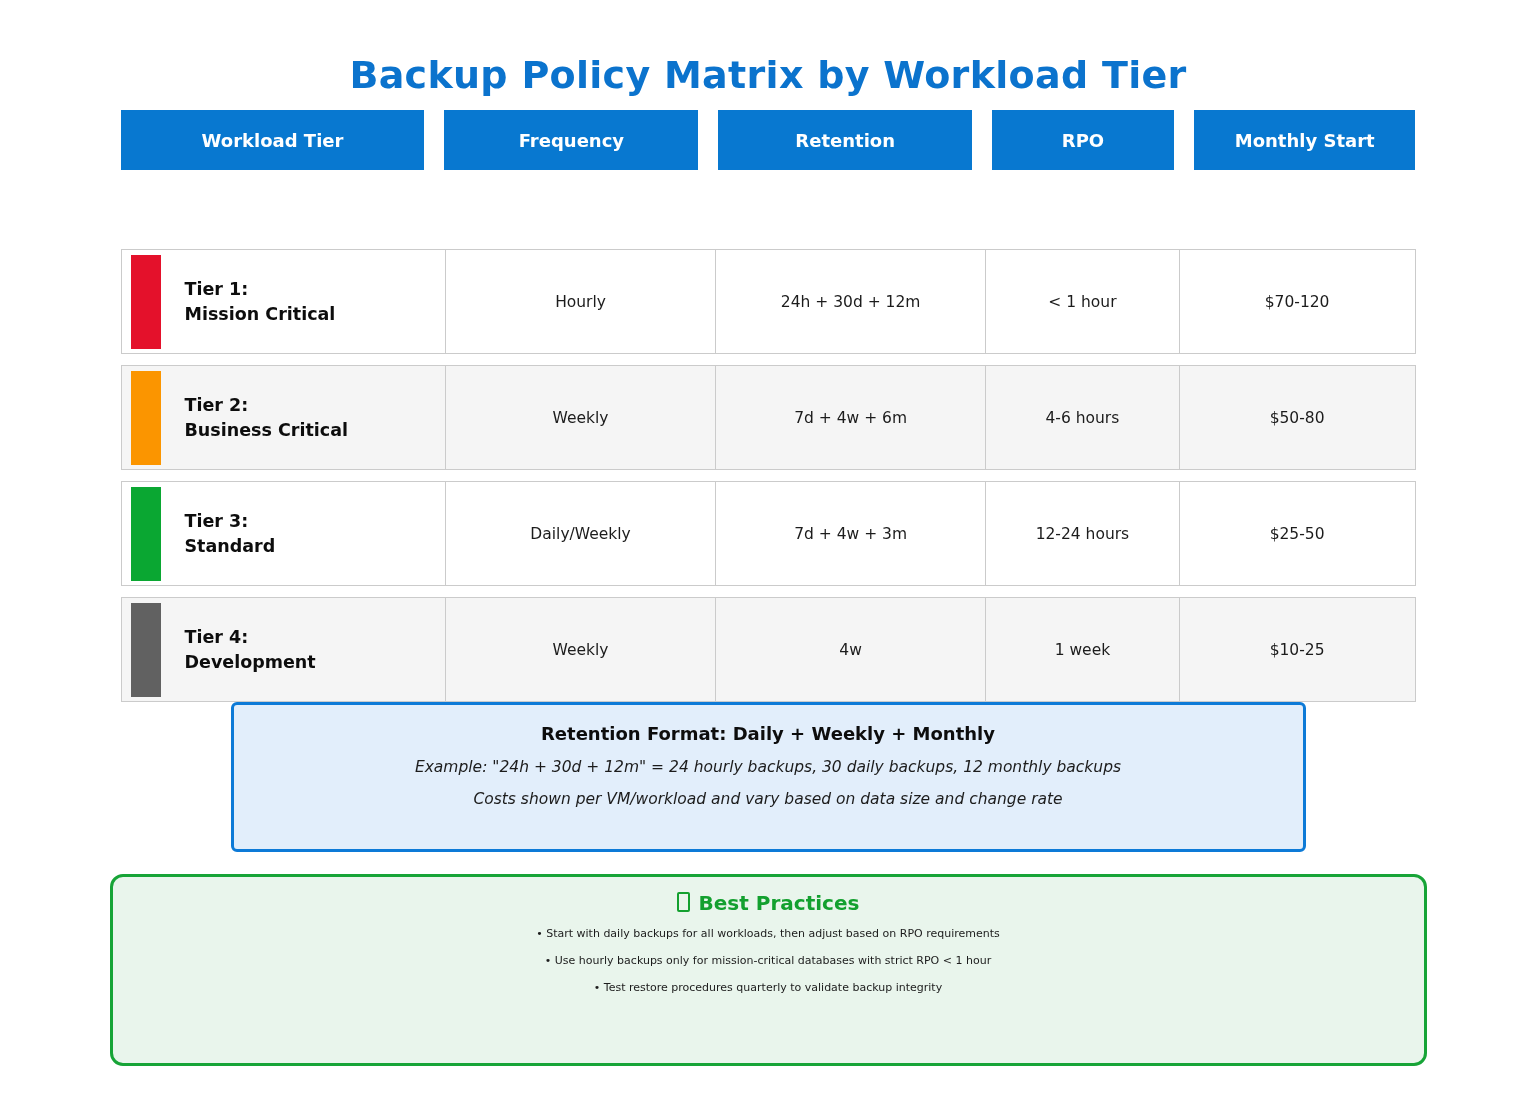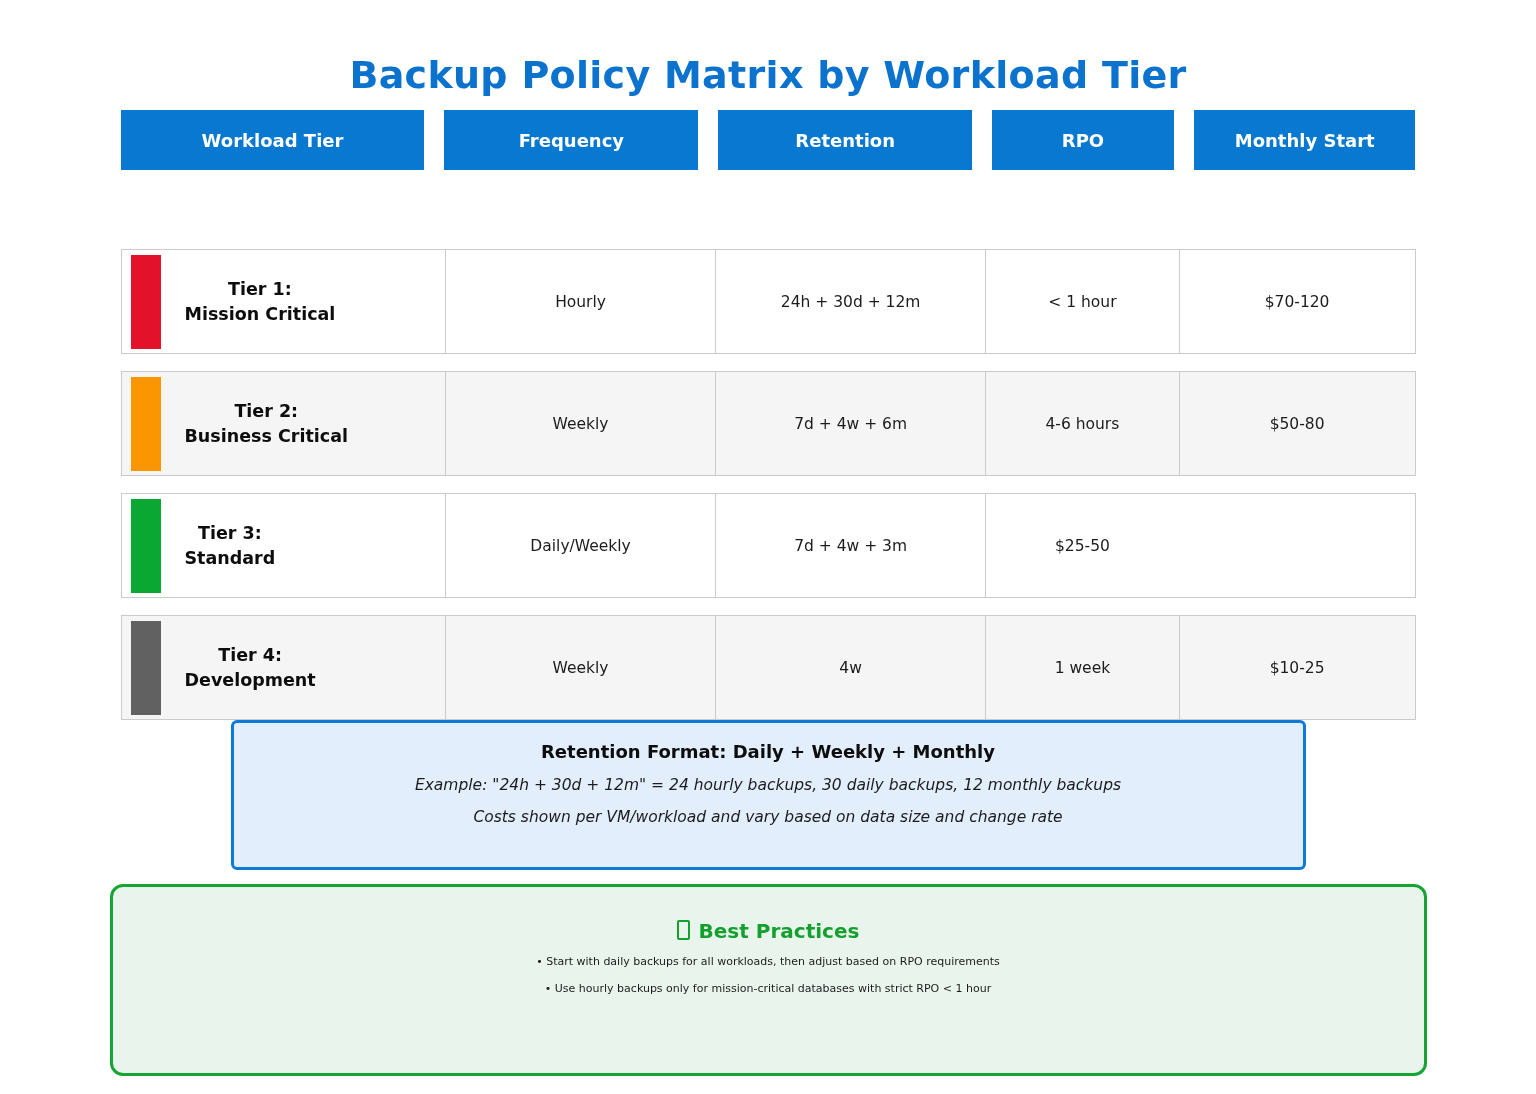--- a/index.html
+++ b/index.html
@@ -40,21 +40,21 @@
   }
   
   .rows { width: 1295px; margin: 79px auto 0; }
   .row {
     height: 105px;
     border: 1.5px solid #cbcbcb;
     display: grid;
     grid-template-columns: 321fr 268fr 268fr 192fr 234fr;
     background: #ffffff;
   }
-  .row + .row { margin-top: 17px; }
+  .row + .row { margin-top: 11px; }
   .row:nth-child(even) { background: #f5f5f5; }
   .cell {
     border-left: 1.5px solid #cbcbcb;
     display: flex;
     align-items: center;
     justify-content: center;
     font-size: 15.5px;
     color: #1c1c1c;
     white-space: nowrap;
   }
@@ -67,21 +67,21 @@
     width: 30px;
     height: 94px;
     margin-left: 9px;
   }
   .tier-label {
     margin-left: 24px;
     font-weight: bold;
     font-size: 17.5px;
     color: #0d0d0d;
     line-height: 1.38;
-    text-align: center;
+    text-align: left;
   }
   
   .note-box {
     width: 1075px;
     height: 150px;
     margin: 0 auto;
     background: #e2eefb;
     border: 3px solid #0d7ad7;
     border-radius: 6px;
     text-align: center;
@@ -97,26 +97,26 @@
     font-size: 15.5px;
     line-height: 22px;
     font-style: italic;
     color: #1c1c1c;
     margin-top: 10px;
   }
   
   .bp-box {
     width: 1317px;
     height: 192px;
-    margin: 14px auto 0;
+    margin: 22px auto 0;
     background: #e9f5ec;
     border: 3px solid #17a437;
     border-radius: 13px;
     text-align: center;
-    padding-top: 31px;
+    padding-top: 13px;
   }
   .bp-title {
     font-size: 20px;
     line-height: 26px;
     font-weight: bold;
     color: #13a02f;
   }
   .tofu-glyph {
     display: inline-block;
     width: 13px;
@@ -180,20 +180,21 @@
   <div class="row">
     <div class="cell tier-cell">
       <span class="tier-bar" style="background: rgb(10, 167, 50);"></span>
       <span class="tier-label">
         <span>Tier 3:</span><br>
         <span>Standard</span>
       </span>
     </div>
     <div class="cell">Daily/Weekly</div>
     <div class="cell">7d + 4w + 3m</div>
+    <div class="cell">12-24 hours</div>
     <div class="cell">$25-50</div>
   </div>
 
   <div class="row">
     <div class="cell tier-cell">
       <span class="tier-bar" style="background: rgb(97, 97, 97);"></span>
       <span class="tier-label">
         <span>Tier 4:</span><br>
         <span>Development</span>
       </span>
@@ -211,13 +212,14 @@
   <div class="note-line">Example: "24h + 30d + 12m" = 24 hourly backups, 30 daily backups, 12 monthly backups</div>
   <div class="note-line">Costs shown per VM/workload and vary based on data size and change rate</div>
 </div>
 
 <div class="bp-box">
   <div class="bp-title">
     <span class="tofu-glyph"></span><span>Best Practices</span>
   </div>
   <div class="bp-item">• Start with daily backups for all workloads, then adjust based on RPO requirements</div>
   <div class="bp-item">• Use hourly backups only for mission-critical databases with strict RPO &lt; 1 hour</div>
+  <div class="bp-item">• Test restore procedures quarterly to validate backup integrity</div>
 </div>
 
 </body></html>

